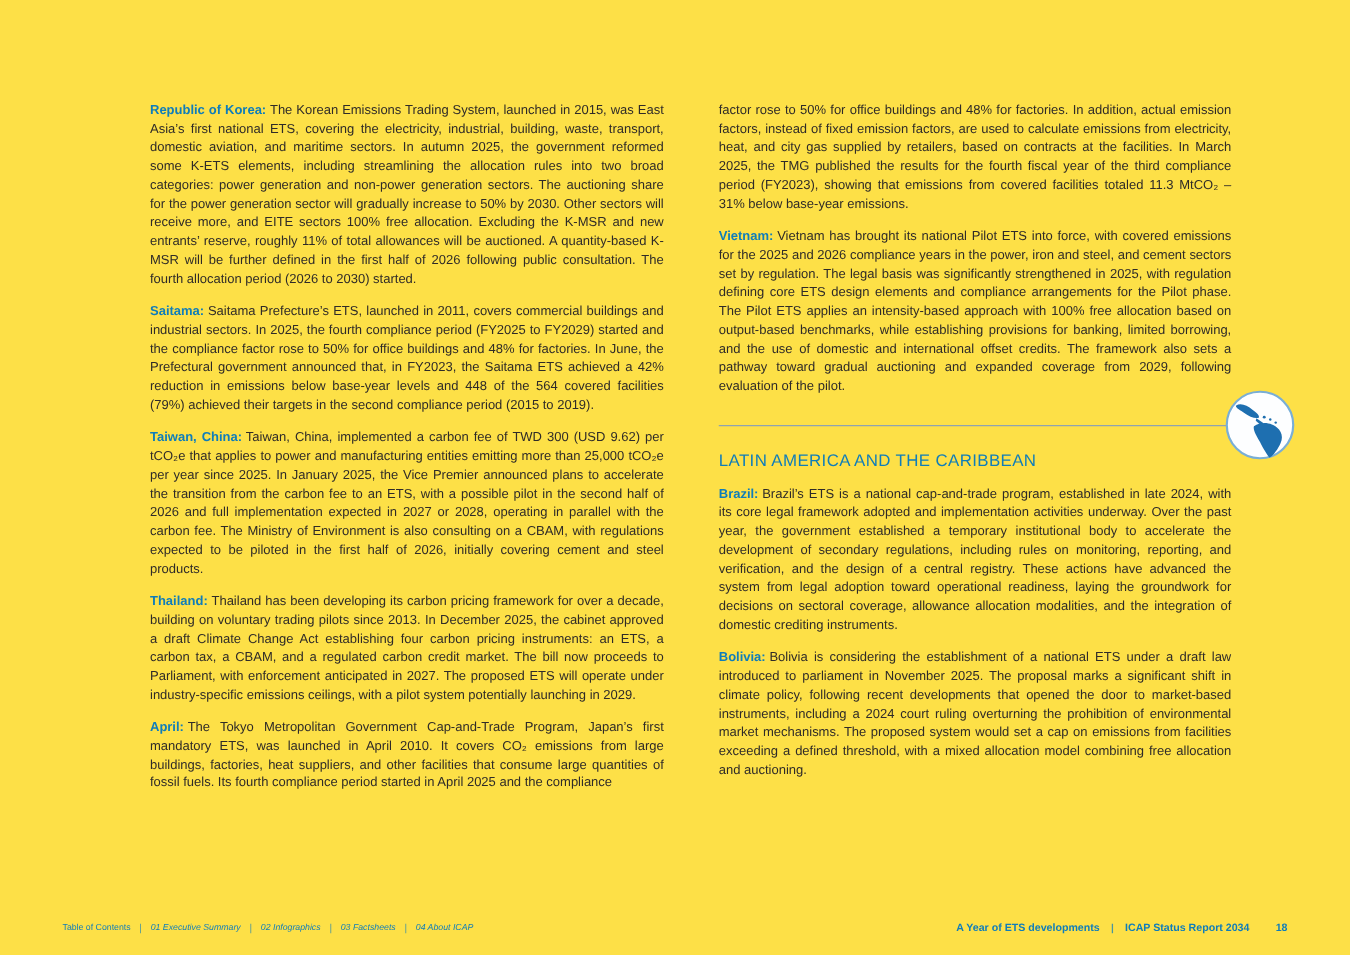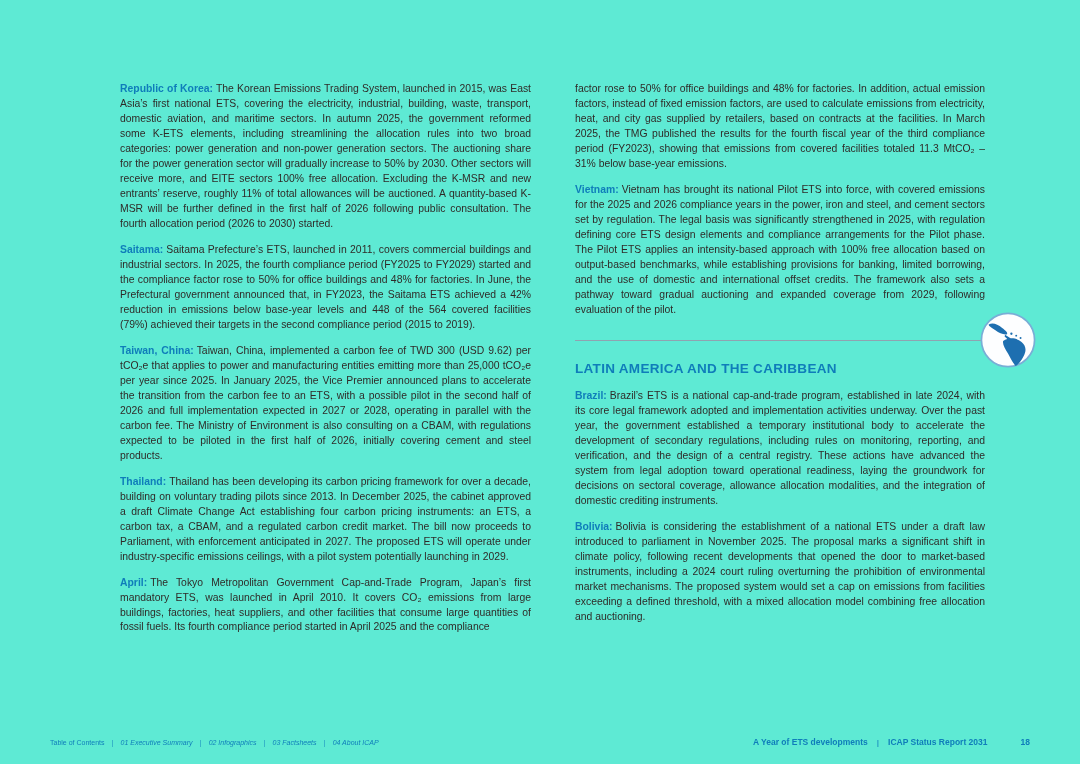--- a/index.html
+++ b/index.html
@@ -1,21 +1,21 @@
 <!DOCTYPE html>
 <html style="--accent: #0f7dba; --body_text: #2f2b28; --divider: #8fa3b0; --globe_land: #1e6fb0; --globe_ring: #79aed6;"><head>
 <meta charset="utf-8">
 <style>
   * { margin: 0; padding: 0; box-sizing: border-box; }
   html, body { background: #ffffff; }
   .page {
     position: relative;
     width: 1080px;
     height: 764px;
-    background: #5eead4;
+    background: #fde047;
     overflow: hidden;
     font-family: "Liberation Sans", sans-serif;
     color: var(--body_text, #2f2b28);
   }
   .col { position: absolute; top: 82px; }
   .col-left  { left: 120px; width: 411px; }
   .col-right { left: 575px; width: 410px; }
   .para {
     font-size: 10.4px;
     line-height: 1.44;
@@ -41,21 +41,21 @@
   }
   .globe {
     position: absolute;
     right: -52px;
     top: -29px;
     width: 58px;
     height: 58px;
   }
   .section-heading {
     font-size: 13.5px;
-    font-weight: bold;
+    font-weight: normal;
     letter-spacing: 0.3px;
     color: var(--accent, #0f7dba);
     margin: 0 0 13px 0;
   }
   .footer {
     position: absolute;
     left: 50px;
     right: 50px;
     bottom: 17px;
     display: flex;
@@ -74,21 +74,21 @@
   .fsep { color: var(--accent, #0f7dba); opacity: 0.75; font-size: 8px; }
   .footer-right {
     display: flex;
     align-items: center;
     gap: 9px;
     font-size: 8.5px;
     font-weight: 600;
     color: var(--accent, #0f7dba);
     justify-content: space-between;
   }
-  .footer-right .fpage { margin-left: 24px; font-weight: 600; }
+  .footer-right .fpage { margin-left: 12px; font-weight: 600; }
 </style>
 </head>
 <body>
 
 <div class="page">
 
   <div class="col col-left">
     <p class="para">
       <span class="plabel">Republic of Korea:</span><span class="ptext">The Korean Emissions Trading System, launched in 2015, was East Asia’s first national ETS, covering the electricity, industrial, building, waste, transport, domestic aviation, and maritime sectors. In autumn 2025, the government reformed some K-ETS elements, including streamlining the allocation rules into two broad categories: power generation and non-power generation sectors. The auctioning share for the power generation sector will gradually increase to 50% by 2030. Other sectors will receive more, and EITE sectors 100% free allocation. Excluding the K-MSR and new entrants’ reserve, roughly 11% of total allowances will be auctioned. A quantity-based K-MSR will be further defined in the first half of 2026 following public consultation. The fourth allocation period (2026 to 2030) started.</span>
     </p>
@@ -147,18 +147,18 @@
       <span class="fsep">|</span>
       <a class="fitem it">02 Infographics</a>
       <span class="fsep">|</span>
       <a class="fitem it">03 Factsheets</a>
       <span class="fsep">|</span>
       <a class="fitem it">04 About ICAP</a>
     </nav>
     <div class="footer-right">
       <span class="fchapter">A Year of ETS developments</span>
       <span class="fsep">|</span>
-      <span class="freport">ICAP Status Report 2031</span>
+      <span class="freport">ICAP Status Report 2034</span>
       <span class="fpage">18</span>
     </div>
   </footer>
 
 </div>
 
 </body></html>

